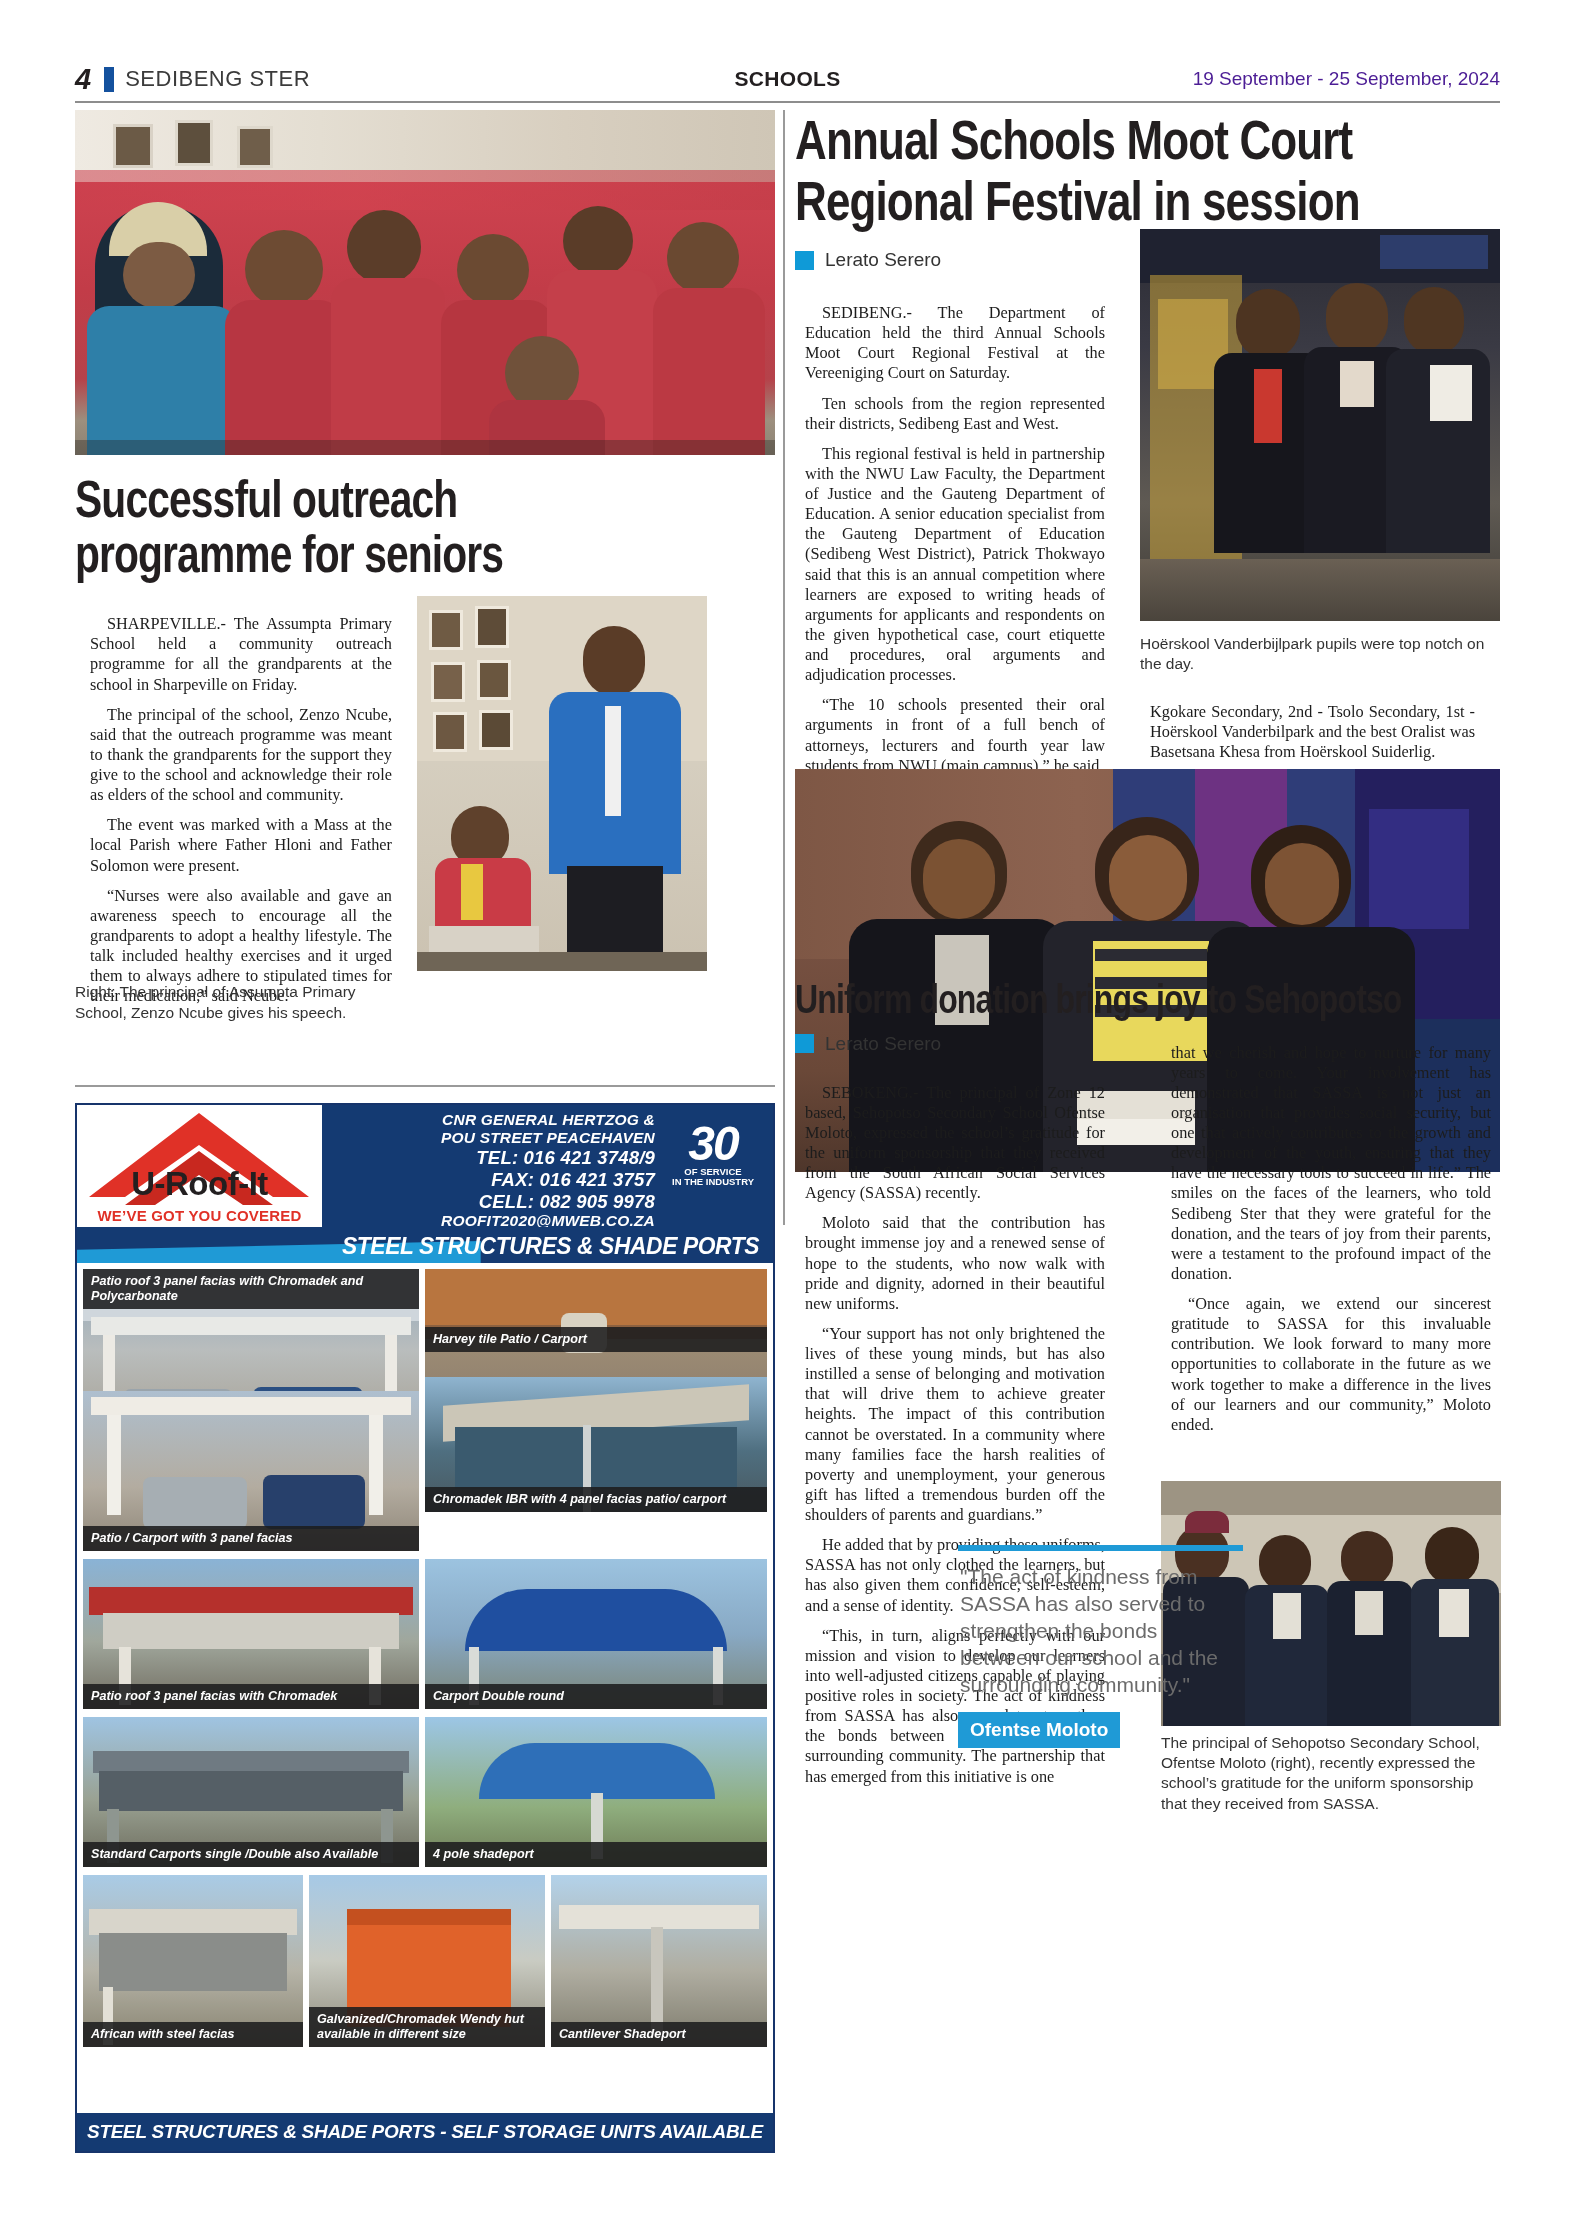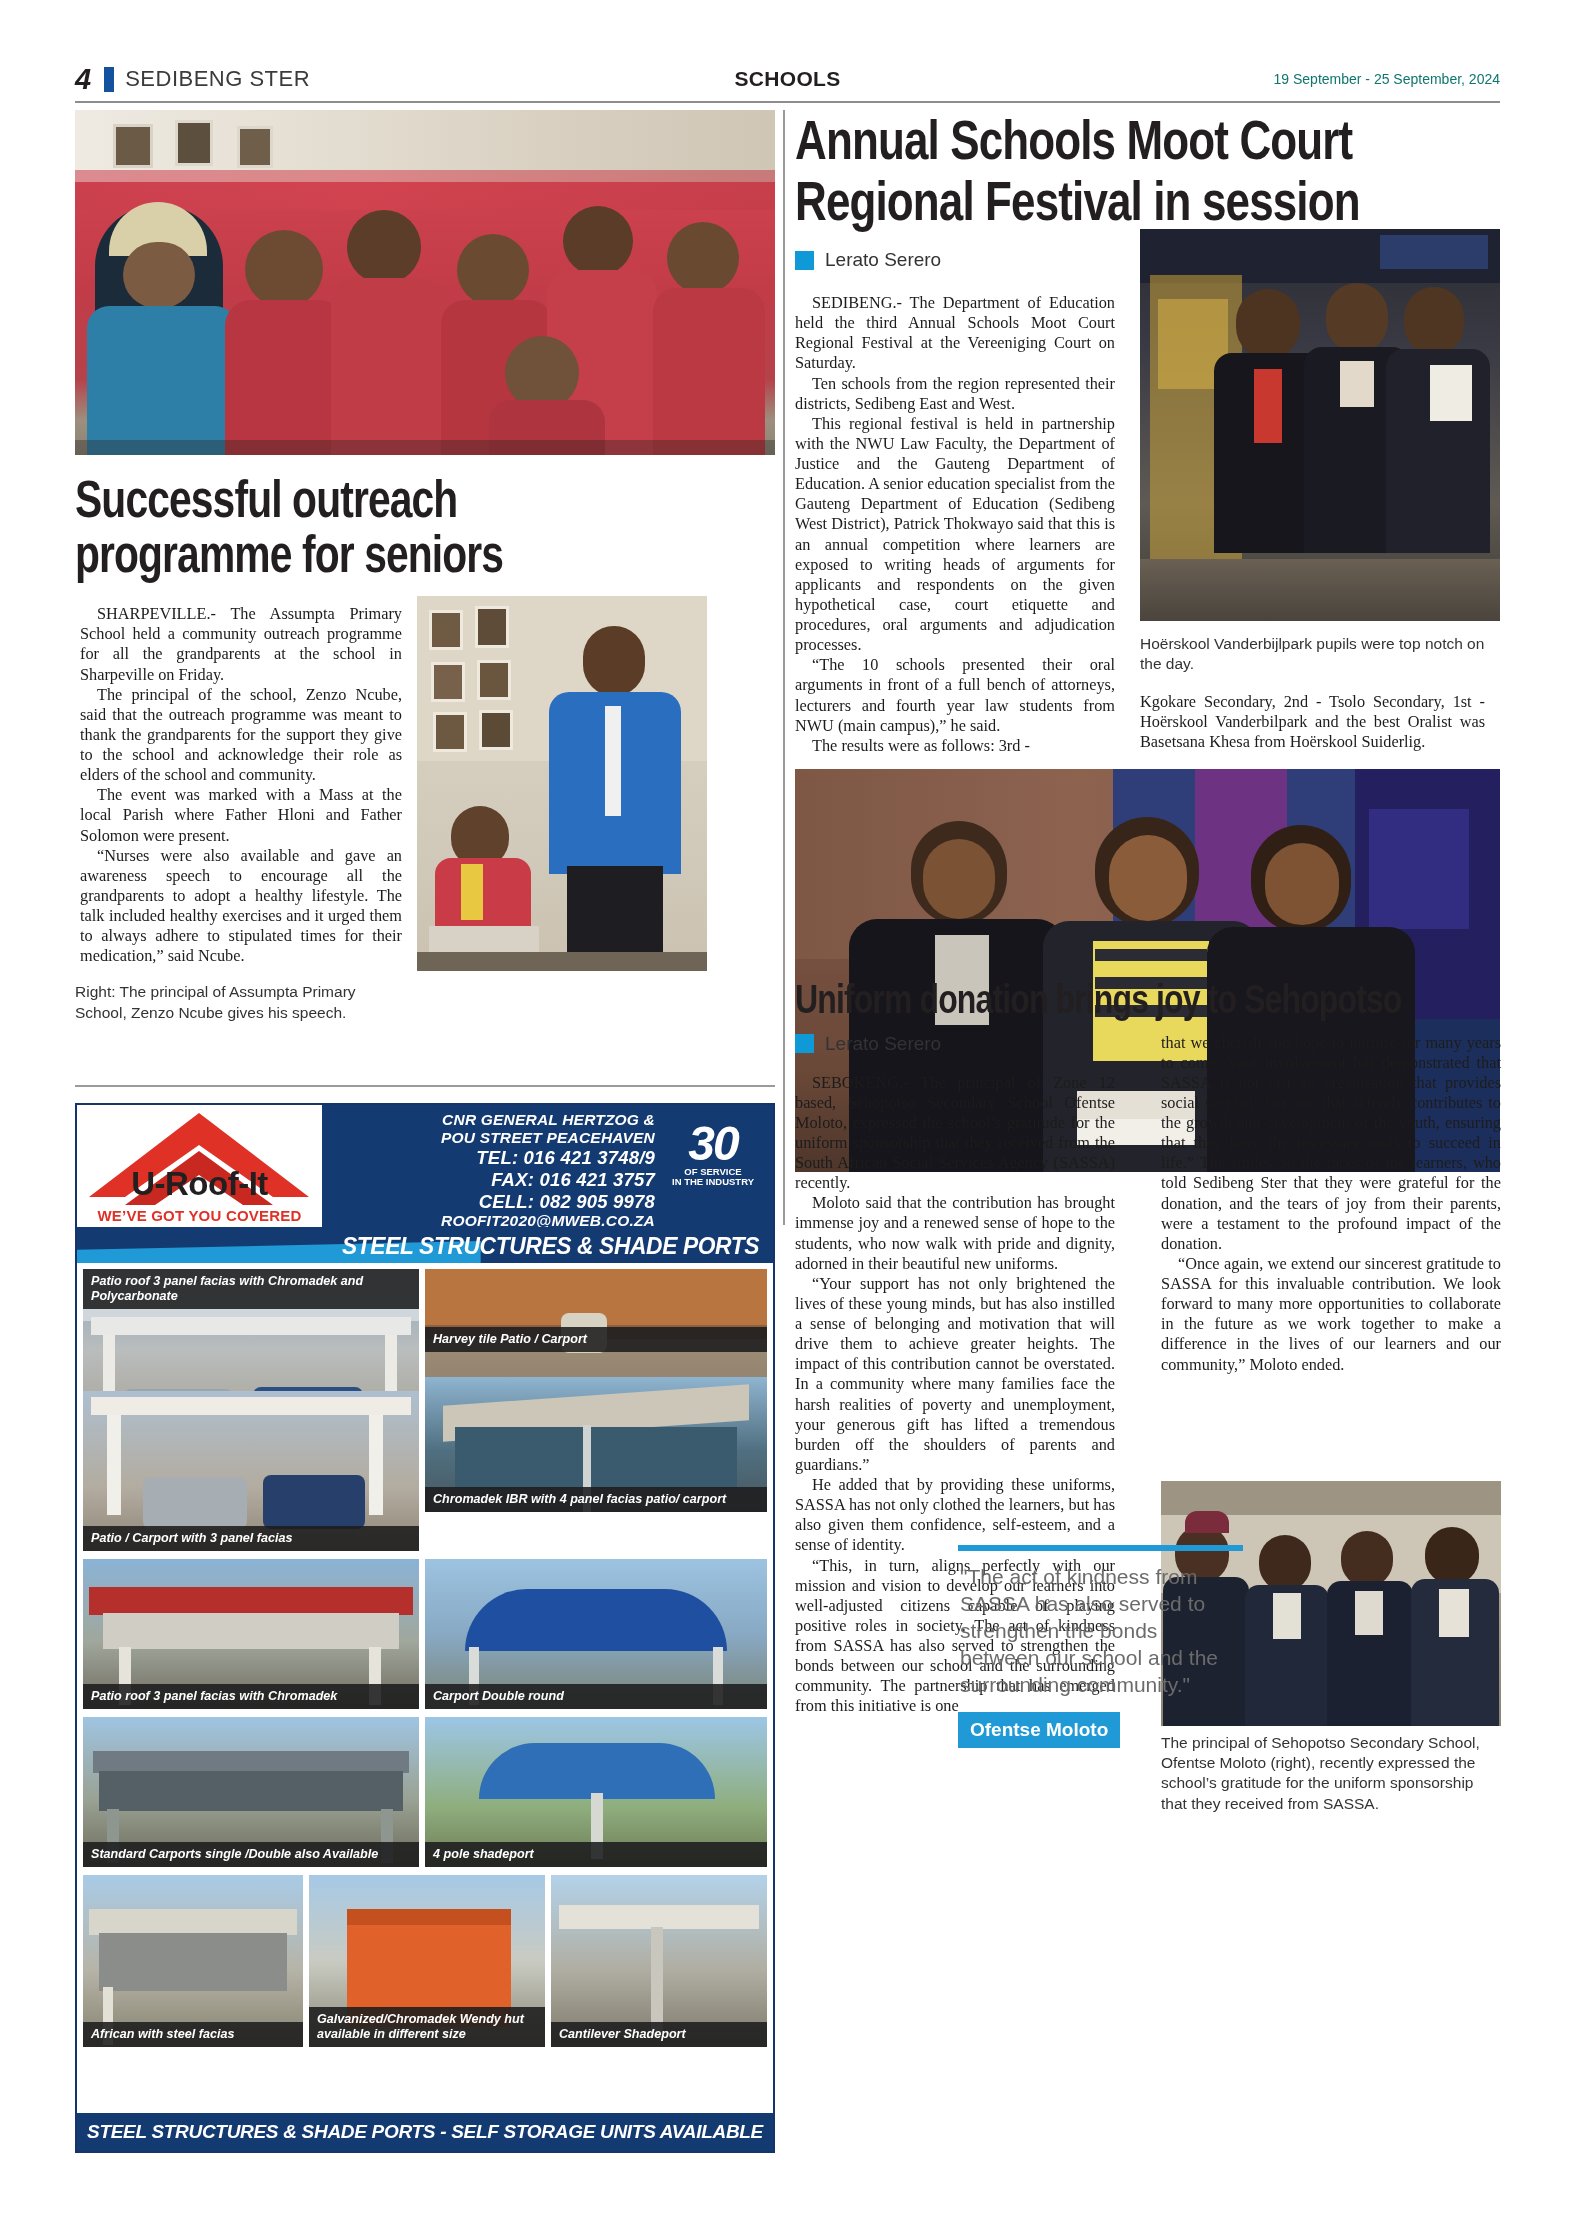--- a/index.html
+++ b/index.html
@@ -16,35 +16,35 @@
     position: absolute; left: 75px; top: 62px; width: 1425px; height: 34px;
     display: flex; align-items: center;
   }
   .folio { font-size: 29px; font-weight: 700; color: #231f20; font-style: italic; letter-spacing: -1px; }
   .folio-bar { width: 10px; height: 25px; background: #14519e; margin: 0 11px 0 14px; }
   .pub-name { font-size: 22px; color: #3b3b3b; letter-spacing: .5px; font-weight: 400; }
   .section-name {
     position: absolute; left: 50%; transform: translateX(-50%);
     font-size: 21px; font-weight: 700; color: #231f20; letter-spacing: .3px;
   }
-  .issue-date { margin-left: auto; font-size: 14px; color: #0f766e; }
+  .issue-date { margin-left: auto; font-size: 19px; color: #4c1d95; }
   .rule-top { position: absolute; left: 75px; top: 101px; width: 1425px; height: 1.5px; background: #8d8d8d; }
 
   
   .colL { position: absolute; left: 75px; top: 110px; width: 700px; }
   .colR { position: absolute; left: 795px; top: 110px; width: 705px; }
   .vrule { position: absolute; left: 783px; top: 110px; width: 1.5px; height: 1115px; background: #9a9a9a; }
 
   
   .photo { position: relative; overflow: hidden; background: #cfd4d8; }
   .photo .px { position: absolute; }
 
   .cap-sans { font-size: 15.5px; line-height: 1.32; color: #333; font-family: "Liberation Sans", sans-serif; }
   .body-serif { font-family: "Liberation Serif", serif; font-size: 16.3px; line-height: 1.235; color: #1c1c1c; text-align: justify; }
-  .body-serif p { text-indent: 17px; margin: 0; }
+  .body-serif p { text-indent: 17px; margin: 10px; }
   .body-serif p.noind { text-indent: 0; }
 
   .hl-cond {
     font-family: "Liberation Sans", sans-serif;
     font-weight: 700; color: #231f20; letter-spacing: -1.1px;
     transform: scaleX(.80); transform-origin: left center;
   }
 
   .byline { display: flex; align-items: center; gap: 11px; margin: 6px 0 9px 0; }
   .byline-sq { width: 19px; height: 19px; background: #0f9ad7; flex: 0 0 auto; }

